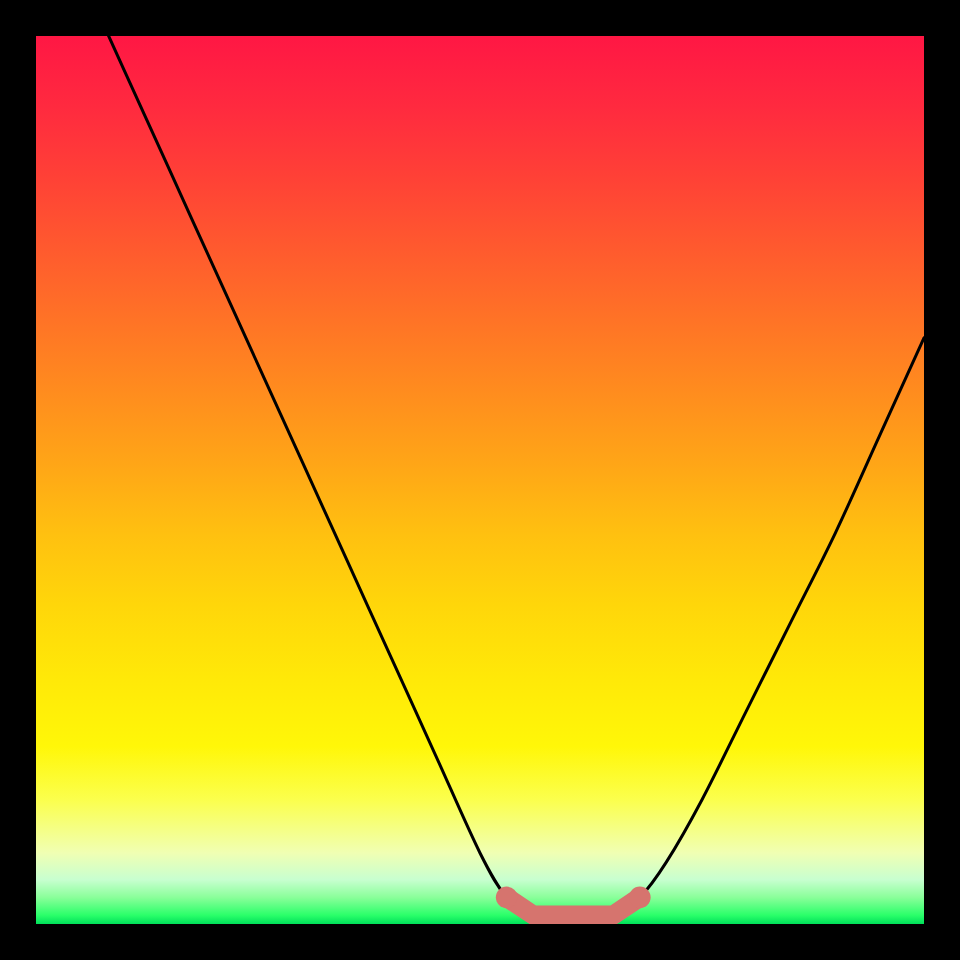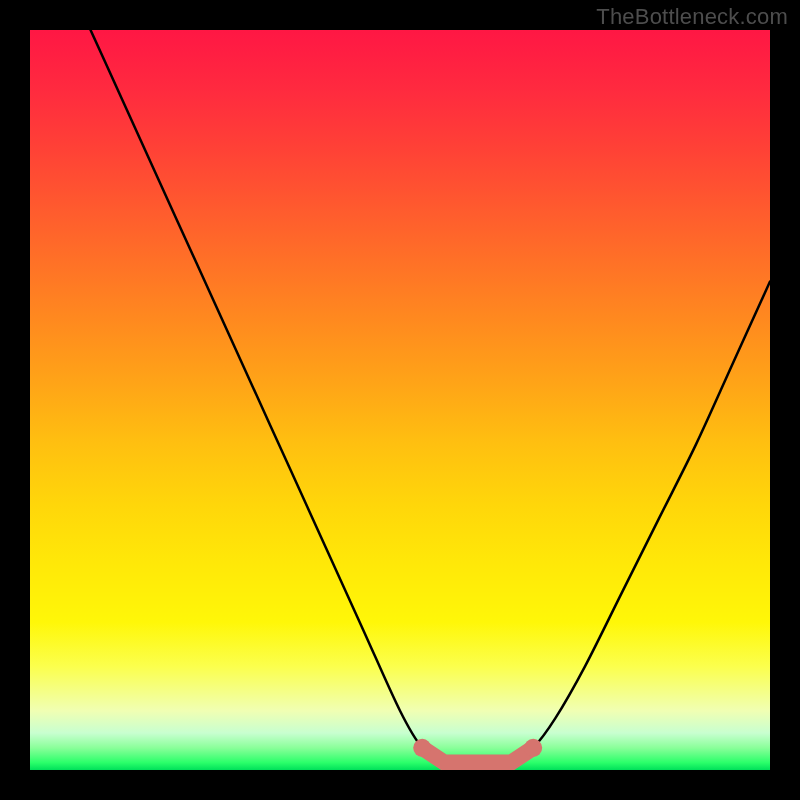--- a/index.html
+++ b/index.html
@@ -65,21 +65,20 @@
     top: 0; left: 0;
     width: 100%;
     height: 100%;
   }
 </style>
 </head>
 <body>
 
 <div class="frame">
 
-  <div class="watermark">TheBottleneck.com</div>
 
   <div class="plot-area">
     <div class="gradient-bg"></div>
 
     <svg class="curve" viewBox="0 0 740 740" preserveAspectRatio="none">
       <g>
         <path id="curve-path" fill="none" stroke-width="2.5" stroke-linecap="round" stroke="#000000" d="M 0.00 -133.20 C 6.17 -119.63, 24.67 -78.93, 37.00 -51.80 C 49.33 -24.67, 61.67 2.47, 74.00 29.60 C 86.33 56.73, 98.67 83.87, 111.00 111.00 C 123.33 138.13, 135.67 165.27, 148.00 192.40 C 160.33 219.53, 172.67 246.67, 185.00 273.80 C 197.33 300.93, 209.67 328.07, 222.00 355.20 C 234.33 382.33, 246.67 409.47, 259.00 436.60 C 271.33 463.73, 283.67 490.87, 296.00 518.00 C 308.33 545.13, 320.67 572.27, 333.00 599.40 C 345.33 626.53, 360.13 661.07, 370.00 680.80 C 379.87 700.53, 384.80 709.17, 392.20 717.80 C 399.60 726.43, 407.00 730.13, 414.40 732.60 C 421.80 735.07, 429.20 732.60, 436.60 732.60 C 444.00 732.60, 451.40 732.60, 458.80 732.60 C 466.20 732.60, 473.60 735.07, 481.00 732.60 C 488.40 730.13, 495.80 725.20, 503.20 717.80 C 510.60 710.40, 516.77 701.77, 525.40 688.20 C 534.03 674.63, 543.90 657.37, 555.00 636.40 C 566.10 615.43, 579.67 587.07, 592.00 562.40 C 604.33 537.73, 616.67 513.07, 629.00 488.40 C 641.33 463.73, 653.67 440.30, 666.00 414.40 C 678.33 388.50, 690.67 360.13, 703.00 333.00 C 715.33 305.87, 733.83 265.17, 740.00 251.60"></path>
       </g>
       <g id="marker-group">
           <path d="M 392.20 717.80 L 414.40 732.60 L 436.60 732.60 L 458.80 732.60 L 481.00 732.60 L 503.20 717.80" fill="none" stroke="#d6746e" stroke-width="16" stroke-linecap="round" stroke-linejoin="round"></path>

